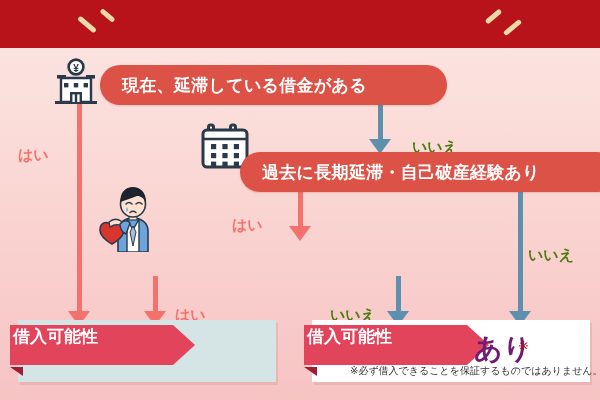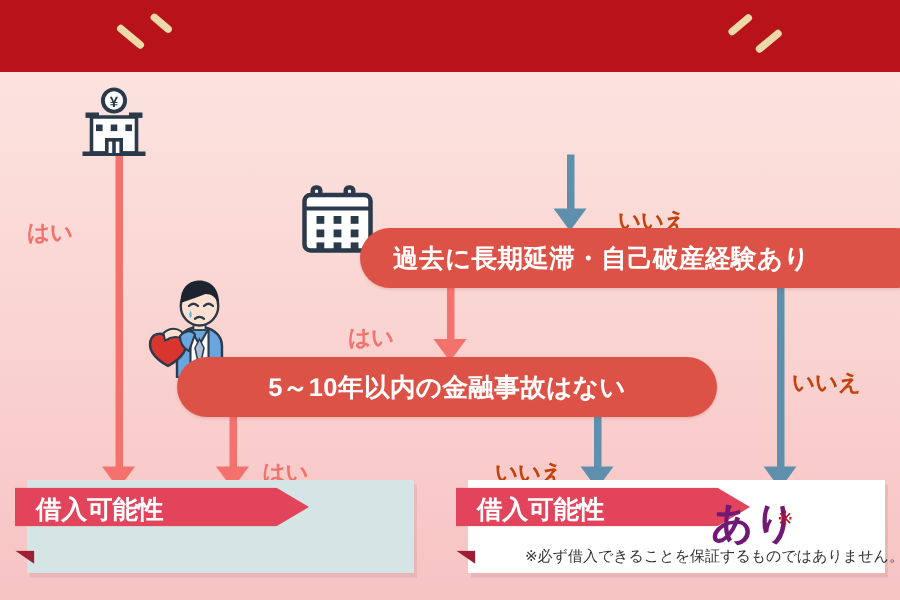--- a/index.html
+++ b/index.html
@@ -36,43 +36,43 @@
   
   .line{position:absolute;}
   .line.red{background:#f4726e;}
   .line.blue{background:#5e90ad;}
   .arw{position:absolute;width:0;height:0;}
   .arw.red{border-left:11px solid transparent;border-right:11px solid transparent;border-top:15px solid #f4726e;}
   .arw.blue{border-left:11px solid transparent;border-right:11px solid transparent;border-top:15px solid #5e90ad;}
 
   .lbl{position:absolute;font-size:15px;font-weight:bold;white-space:nowrap;margin-top:18px;}
   .lbl.red{color:#f4726e;}
-  .lbl.blue{color:#c2410c;}
+  .lbl.blue{color:#4d7c0f;}
 
   
   .qbox{
     position:absolute;background:#dd5247;border-radius:22px;
     display:flex;align-items:center;
     box-shadow:0 1px 2px rgba(150,50,45,.18);
   }
   .qbox span{
     color:#fff;font-size:17px;font-weight:bold;white-space:nowrap;
     letter-spacing:.3px;
   }
 
   
   .rbox{position:absolute;}
   .rpanel{
     position:absolute;left:0;top:0;width:100%;height:100%;
     box-shadow:2px 3px 0 rgba(190,120,120,.20);
   }
   .rtag{
-    position:absolute;left:-8px;top:5px;height:26px;
-    background:#e2445c;display:flex;align-items:flex-end;
-    padding-left:14px;padding-right:30px;
+    position:absolute;left:-8px;top:5px;height:40px;
+    background:#e2445c;display:flex;align-items:flex-start;
+    padding-left:3px;padding-right:30px;
     clip-path:polygon(0 0, calc(100% - 22px) 0, 100% 50%, calc(100% - 22px) 100%, 0 100%);
   }
   .rtag span{color:#fff;font-size:17px;font-weight:bold;white-space:nowrap;}
   .rtagfold{
     position:absolute;left:-8px;top:47px;width:13px;height:9px;
     background:#9e1f33;
     clip-path:polygon(0 0, 100% 0, 100% 100%);
   }
   .rvalue{position:absolute;font-weight:bold;white-space:nowrap;}
   .rnote{position:absolute;font-size:10px;color:#333;white-space:nowrap;margin-left:28px;}
@@ -135,20 +135,23 @@
         <rect x="21.8" y="25" width="4.4" height="4.4"></rect>
         <rect x="31.6" y="25" width="4.4" height="4.4"></rect>
         <rect x="18" y="34" width="12" height="10"></rect>
         <rect x="3" y="43" width="42" height="3"></rect>
       </g>
       <g fill="#fff">
         <rect x="20.4" y="36.4" width="2.4" height="7.6"></rect>
         <rect x="25.2" y="36.4" width="2.4" height="7.6"></rect>
       </g>
     </svg>
+  </div>
+  <div class="qbox" style="left:100px;top:65px;width:325px;height:40px;padding-left:22px;">
+    <span>現在、延滞している借金がある</span>
   </div>
 
   <div class="icon" style="left:199px;top:121px;width:52px;height:50px;">
     <svg width="52" height="50" viewBox="0 0 52 50">
       <g stroke="#2b3a4a" stroke-width="3" fill="#fff" stroke-linejoin="round">
         <rect x="9.5" y="4" width="5" height="9" rx="2"></rect>
         <rect x="31.5" y="4" width="5" height="9" rx="2"></rect>
         <rect x="4" y="9" width="44" height="37" rx="4"></rect>
       </g>
       <path d="M4 18 H48" stroke="#2b3a4a" stroke-width="2.6"></path>
@@ -191,23 +194,20 @@
 
       <path d="M34 26.5 q3 -2.4 6 0" fill="none" stroke="#2b3a4a" stroke-width="1.5" stroke-linecap="round"></path>
 
       <path d="M4 44 C4 36 12 34 16 40 C20 34 28 36 28 44 C28 52 16 58 16 58 C16 58 4 52 4 44 Z" fill="#d8352e" stroke="#2b3a4a" stroke-width="1.6"></path>
 
       <path d="M13 36 q6 -5 12 -1 l1 5 q-6 -3 -12 1 Z" fill="#fde0cf" stroke="#2b3a4a" stroke-width="1.3"></path>
 
       <path d="M24 38 C28 34 32 34 34 37 L30 48 C26 46 24 42 24 38 Z" fill="#6aa6dd" stroke="#2b3a4a" stroke-width="1.4"></path>
     </svg>
   </div>
-  <div class="qbox" style="left:118px;top:238px;width:360px;height:40px;justify-content:center;">
-    <span>5～10年以内の金融事故はない</span>
-  </div>
 
   <div class="rbox" style="left:18px;top:320px;width:258px;height:62px;">
     <div class="rpanel" style="background:#d5e4e4;"></div>
     <div class="rtag" style="width:152px;">
       <span>借入可能性</span>
     </div>
     <div class="rtagfold"></div>
   </div>
 
   <div class="rbox" style="left:312px;top:320px;width:278px;height:62px;">

